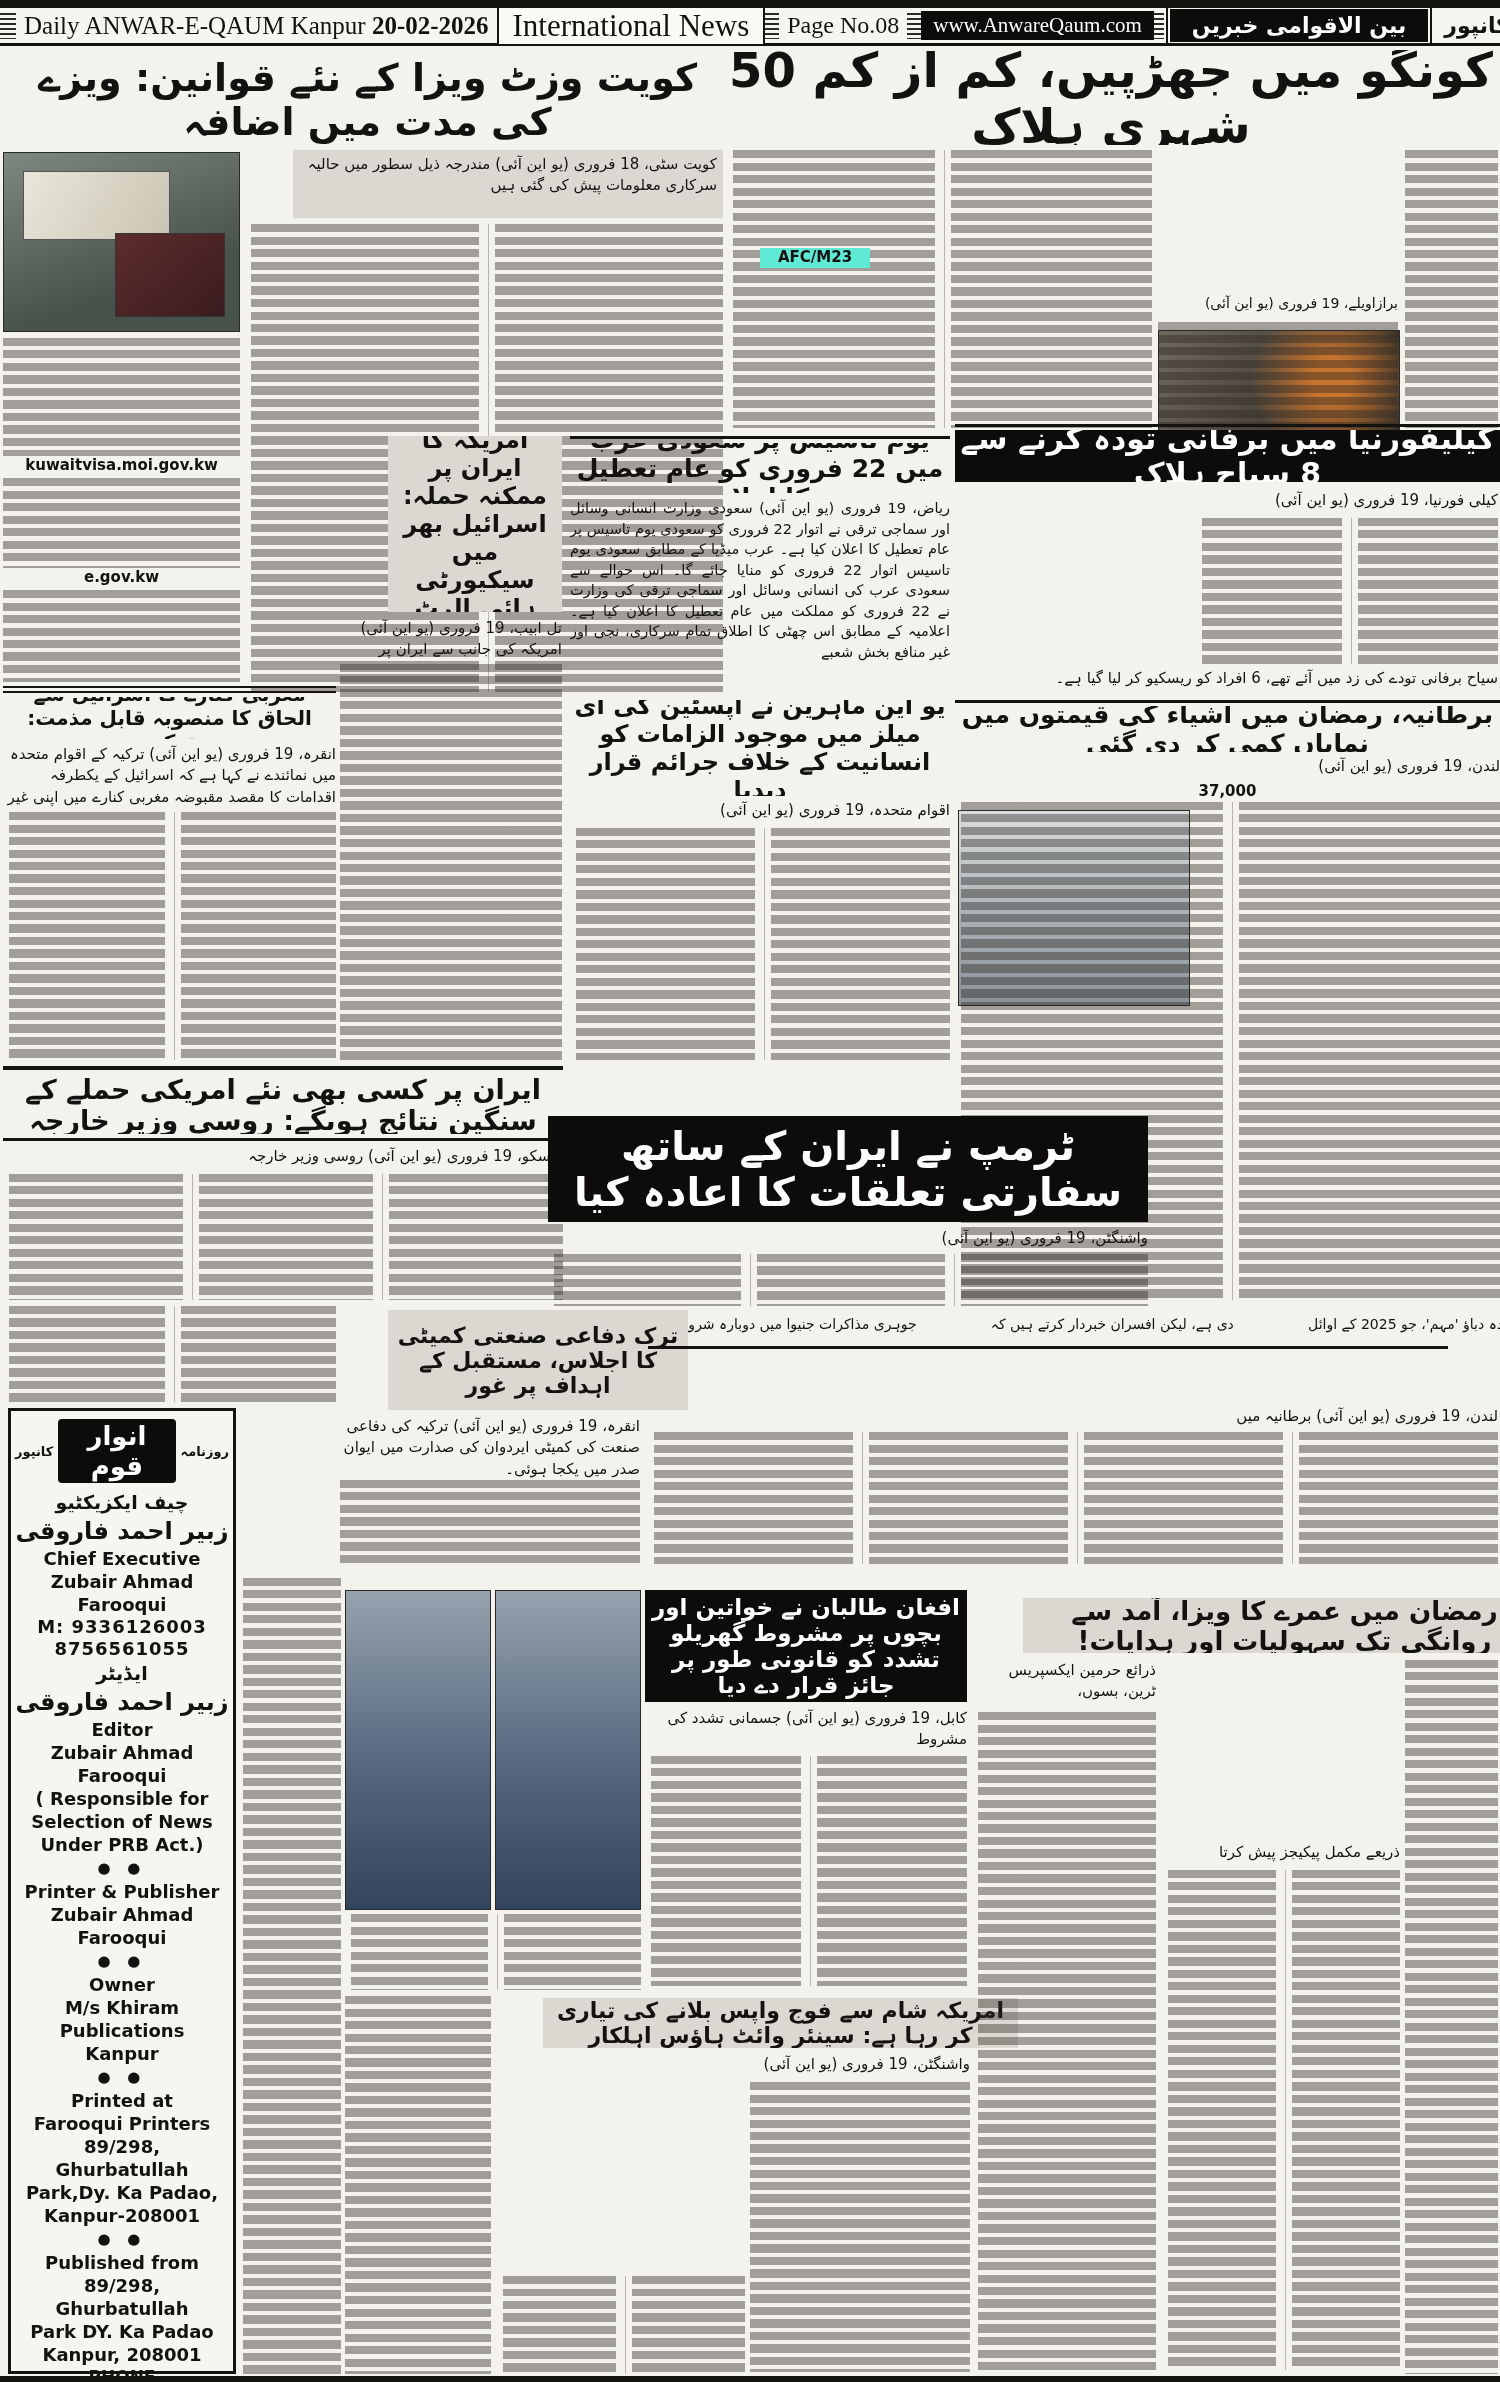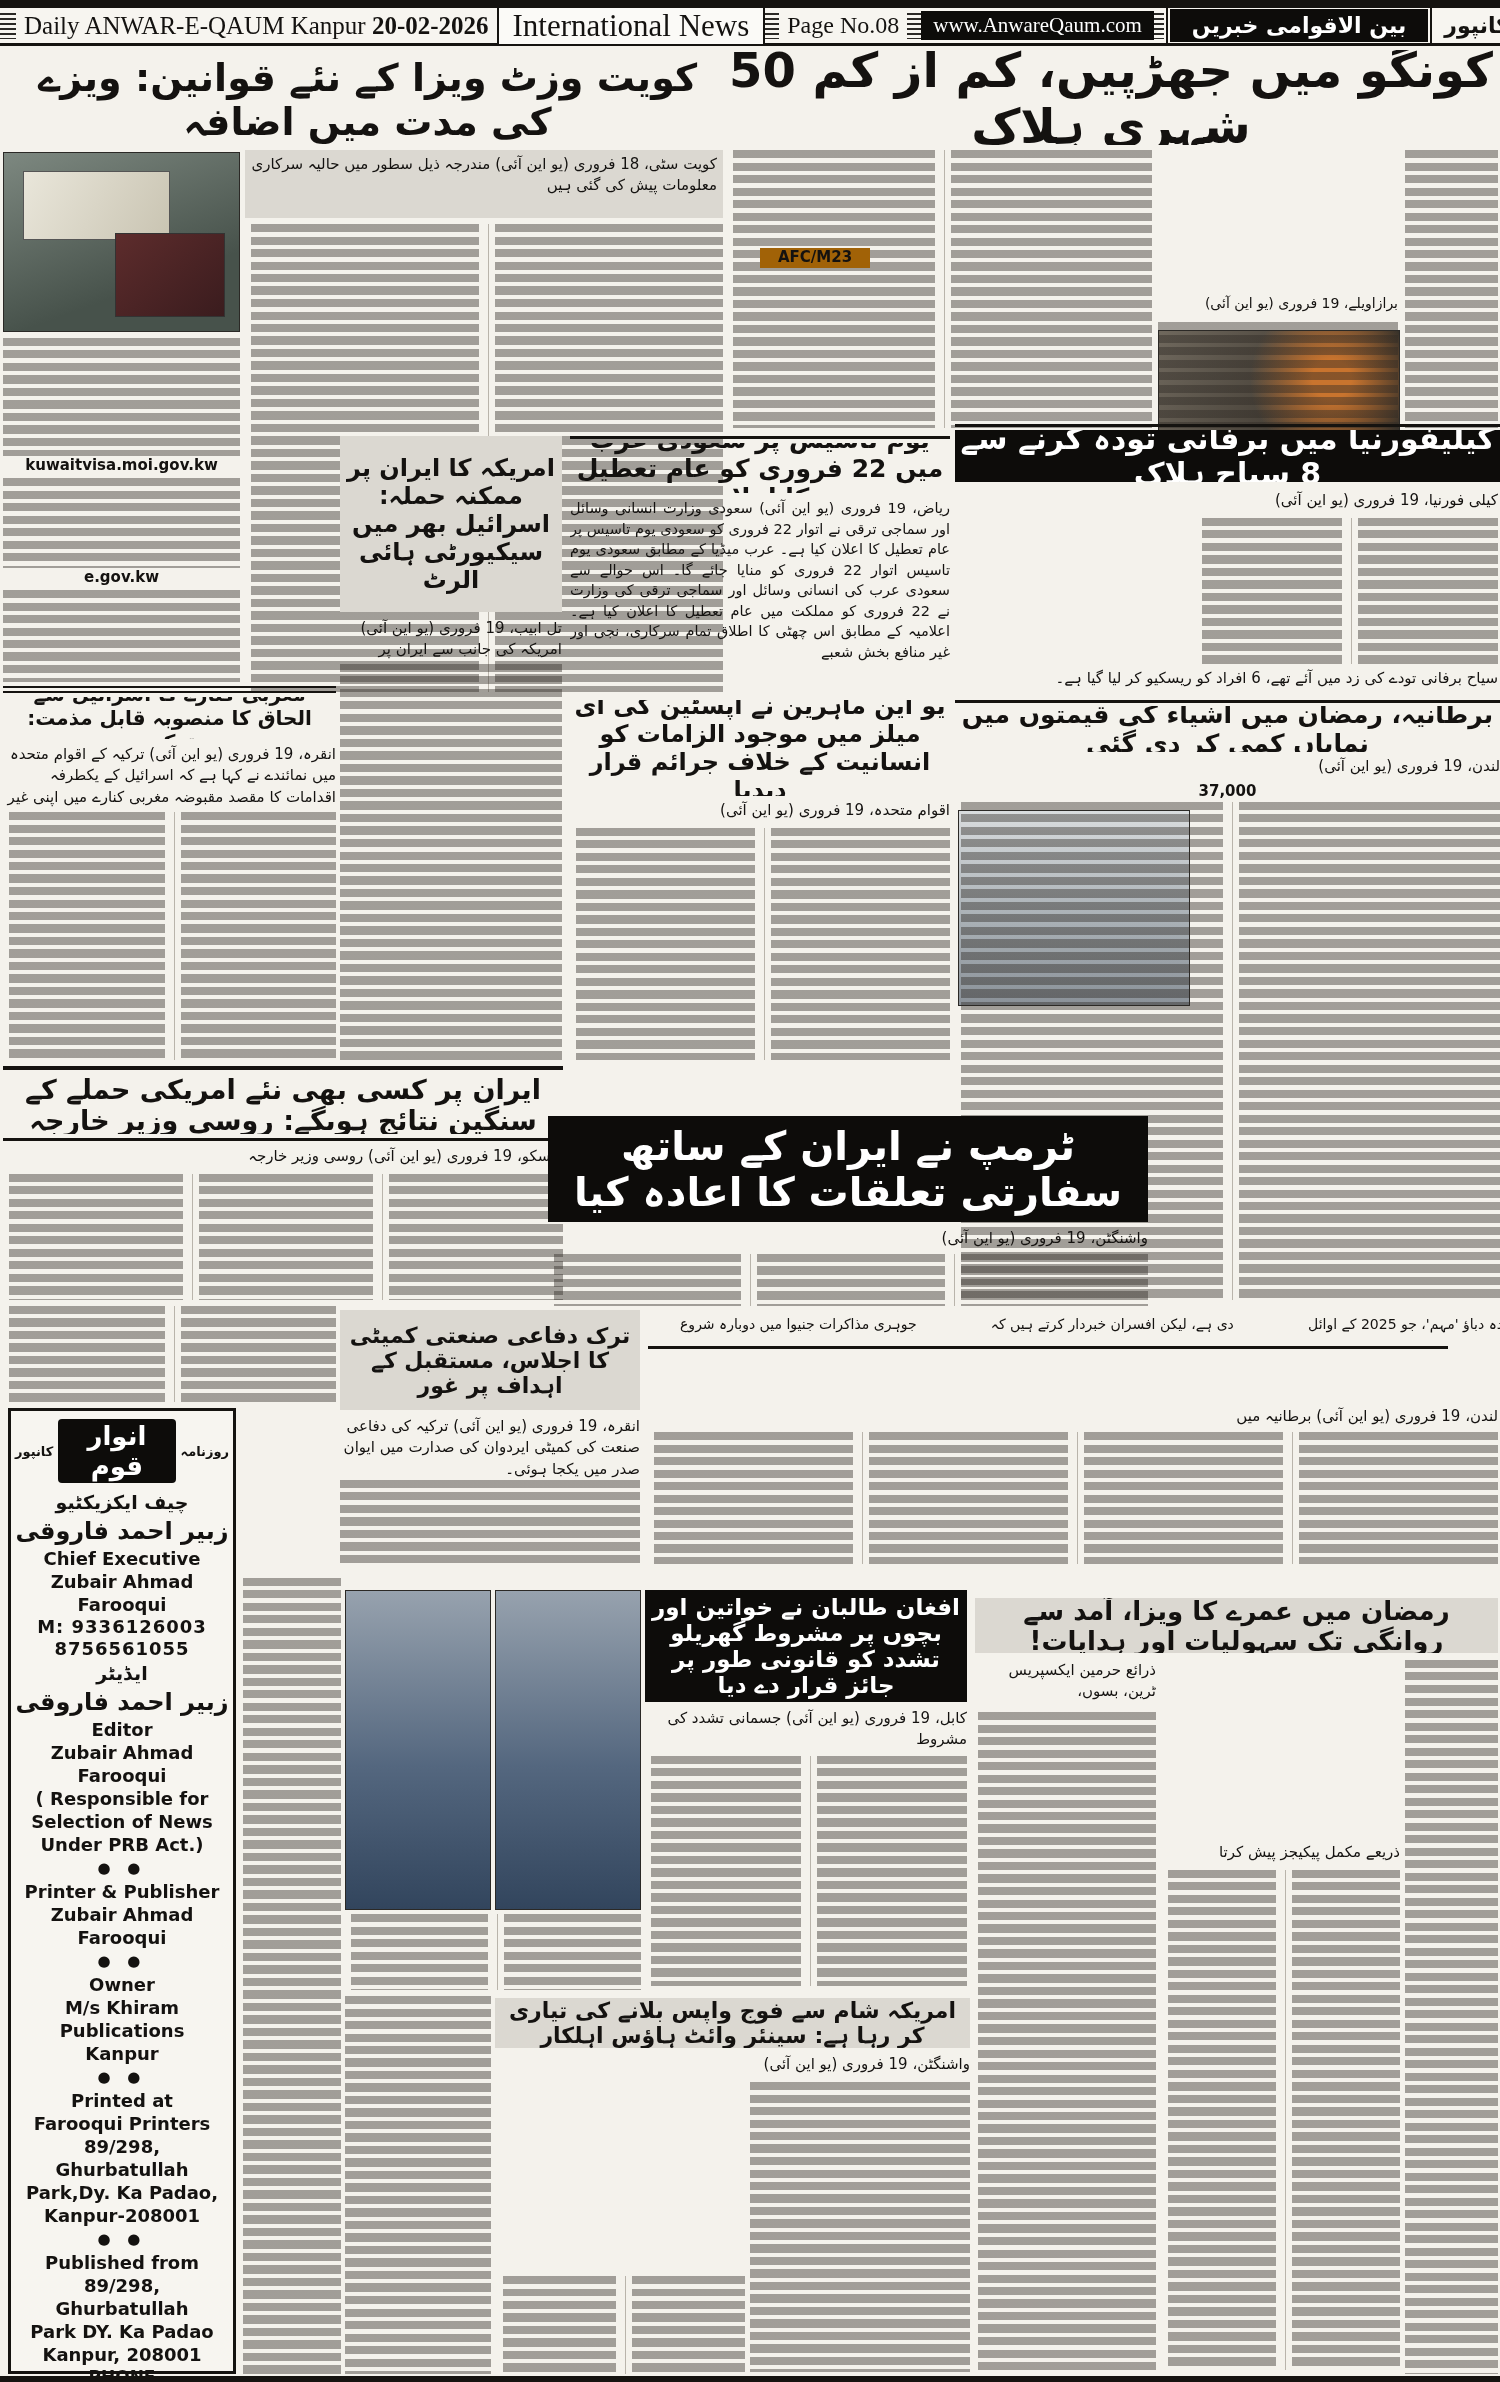--- a/index.html
+++ b/index.html
@@ -14,21 +14,21 @@
   .brand-en{font-family:"Liberation Serif",serif;font-size:25px;white-space:nowrap;padding:0 8px;}
   .brand-en b{font-size:25px;}
   .intl-box{font-family:"Liberation Serif",serif;font-size:31px;border:2px solid #151310;padding:0 14px;white-space:nowrap;background:#fbfaf7;}
   .pageno{font-family:"Liberation Serif",serif;font-size:24px;padding:0 8px;white-space:nowrap;}
   .webbox{background:#0d0c0a;color:#fff;font-family:"Liberation Serif",serif;font-size:21px;padding:2px 12px;white-space:nowrap;}
   .secur{background:#0d0c0a;color:#fff;font-size:22px;font-weight:bold;padding:2px 20px;margin:0 6px;border:2px solid #0d0c0a;outline:2px solid #151310;outline-offset:2px;white-space:nowrap;}
   .mast-ur{font-size:22px;font-weight:bold;white-space:nowrap;padding:0 10px;}
   
   .h-ur{font-weight:bold;text-align:center;direction:rtl;overflow:hidden;display:flex;align-items:center;justify-content:center;}
   .rev{background:#0d0c0a;color:#fff;}
-  .shade{background:#dbd8d1;}
+  .shade{background:#dbd8d1;margin-left:48px;}
   
   .cols{display:flex;flex-direction:row-reverse;gap:9px;}
   .col{flex:1;border-left:1px solid #b9b4ab;padding-left:6px;}
   .col:last-child{border-left:none;}
   .fill{height:100%;background:repeating-linear-gradient(180deg,rgba(46,41,36,.42) 0 8px,rgba(0,0,0,0) 8px 12.5px);}
   .lead{direction:rtl;text-align:right;font-size:15px;line-height:1.42;overflow:hidden;}
   .kw{font-weight:bold;text-align:center;font-size:15px;overflow:hidden;}
   .tailrow{display:flex;flex-direction:row-reverse;justify-content:space-between;direction:rtl;font-size:14px;overflow:hidden;white-space:nowrap;gap:18px;}
   
   .photo{border:1px solid #2b2926;overflow:hidden;position:relative;}
@@ -110,21 +110,21 @@
     <div class="col">
         <div class="fill"></div>
       </div>
   </div>
   <div class="abs" style="left:1405px;top:150px;width:93px;height:278px">
       <div class="fill" style="height:100%"></div>
     </div>
   <div class="abs" style="left:1158px;top:322px;width:240px;height:106px">
       <div class="fill" style="height:100%"></div>
     </div>
-  <div class="abs kw" style="left:760px;top:248px;width:110px;height:20px;background:#a16207">AFC/M23</div>
+  <div class="abs kw" style="left:760px;top:248px;width:110px;height:20px;background:#5eead4">AFC/M23</div>
 
   <div class="abs" style="left:340px;top:436px;width:222px;height:628px">
     <div class="h-ur shade" style="height:168px;font-size:24px;padding:4px">امریکہ کا ایران پر ممکنہ حملہ: اسرائیل بھر میں سیکیورٹی ہائی الرٹ</div>
     <div class="lead" style="height:46px;margin-top:6px">تل ابیب، 19 فروری (یو این آئی) امریکہ کی جانب سے ایران پر ممکنہ حملے</div>
     <div class="fill" style="height:400px"></div>
   </div>
 
   <div class="abs rule" style="left:570px;top:436px;width:380px;height:3px"></div>
   <div class="abs h-ur" style="left:570px;top:443px;width:380px;height:50px;font-size:25px">یوم تاسیس پر سعودی عرب میں 22 فروری کو عام تعطیل کا اعلان</div>
   <div class="abs lead" style="left:570px;top:498px;width:380px;height:190px;font-size:14.5px;text-align:justify">ریاض، 19 فروری (یو این آئی) سعودی وزارت انسانی وسائل اور سماجی ترقی نے اتوار 22 فروری کو سعودی یوم تاسیس پر عام تعطیل کا اعلان کیا ہے۔ عرب میڈیا کے مطابق سعودی یوم تاسیس اتوار 22 فروری کو منایا جائے گا۔ اس حوالے سے سعودی عرب کی انسانی وسائل اور سماجی ترقی کی وزارت نے 22 فروری کو مملکت میں عام تعطیل کا اعلان کیا ہے۔ اعلامیہ کے مطابق اس چھٹی کا اطلاق تمام سرکاری، نجی اور غیر منافع بخش شعبے</div>

